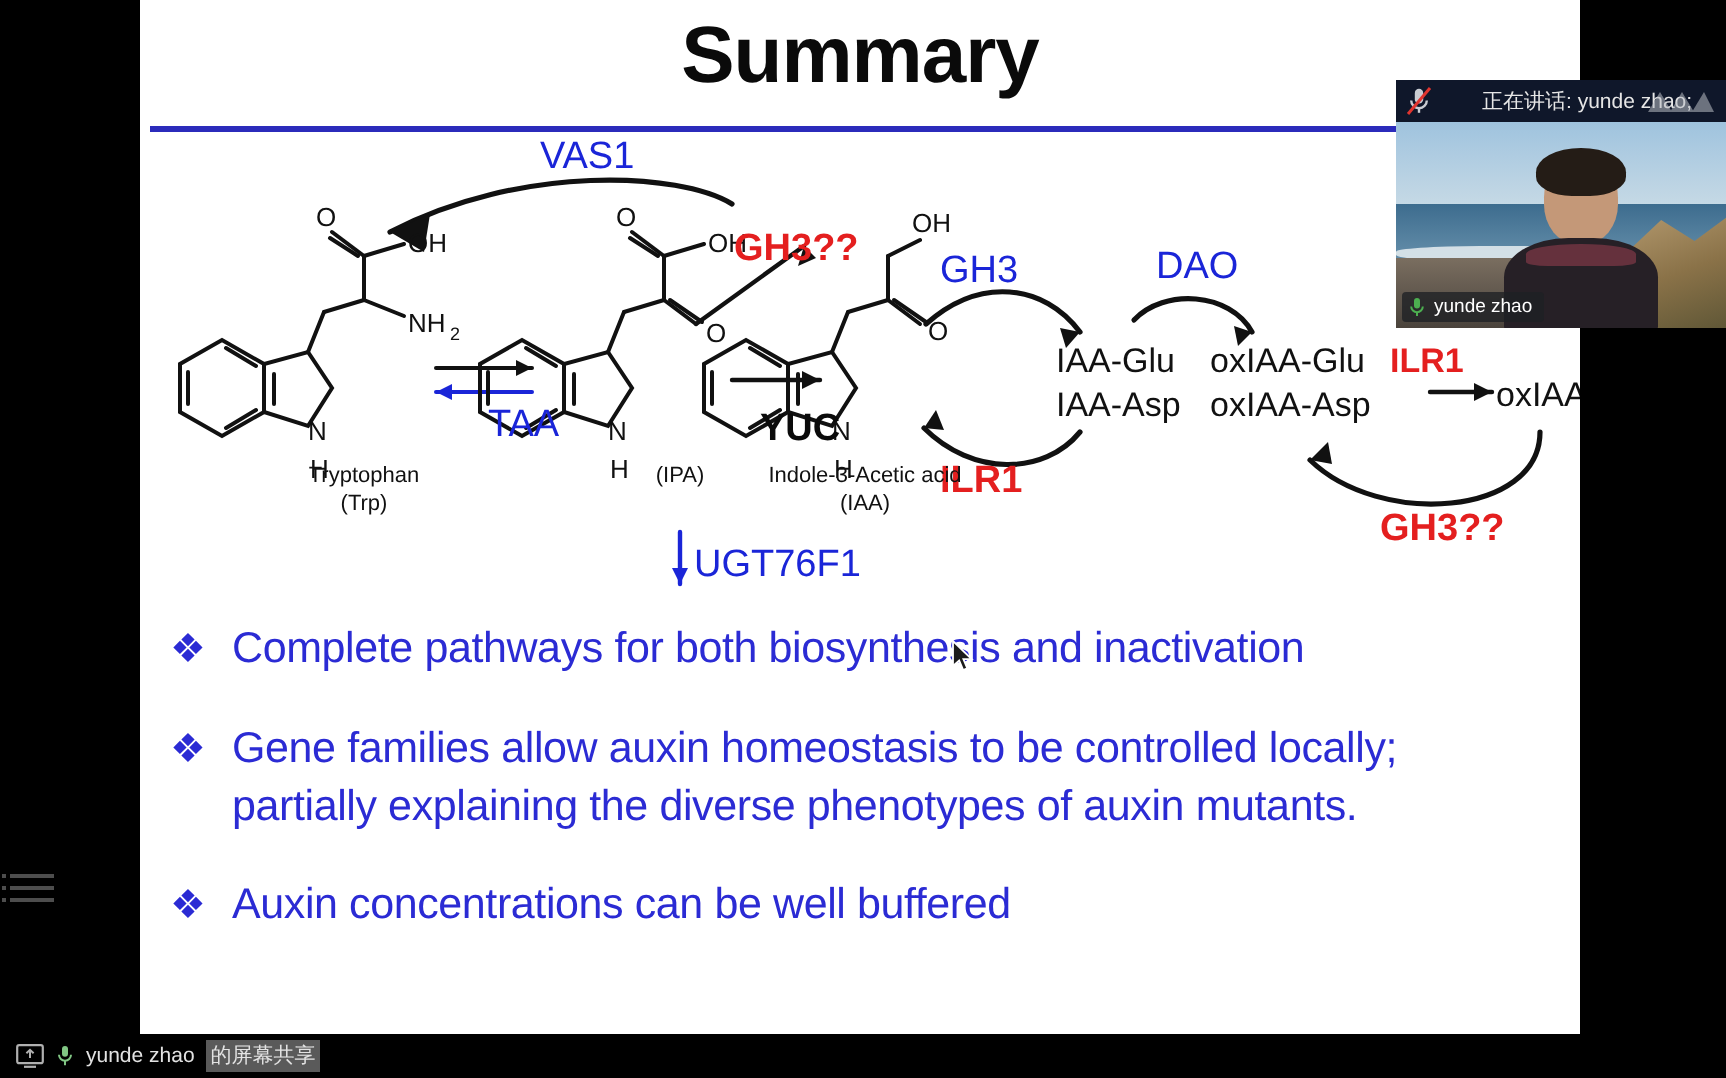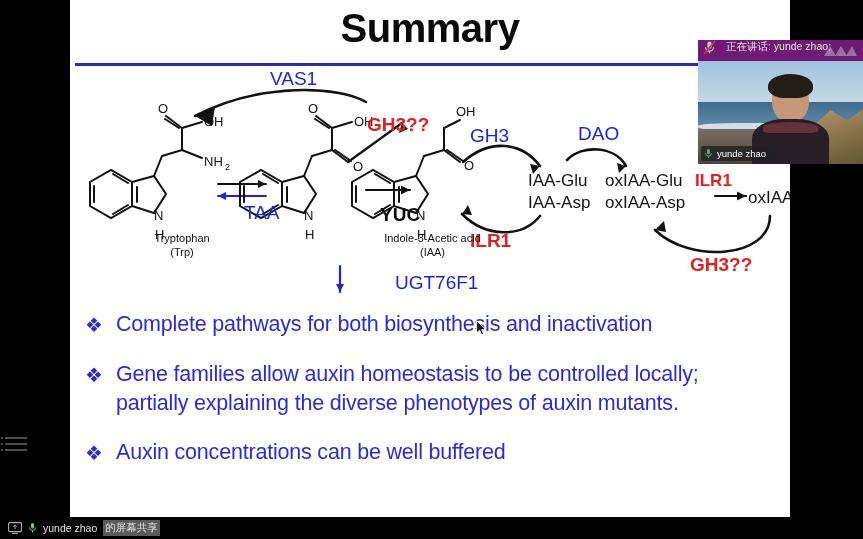--- a/index.html
+++ b/index.html
@@ -48,21 +48,21 @@
 
   .t-vas1{ left:200px; top:2px; font-size:19px; }
   .t-taa{  left:174px; top:136px; font-size:19px; }
   .t-yuc{  left:310px; top:138px; font-size:19px; }
   .t-gh3q1{ left:297px; top:48px; font-size:19px; }
   .t-gh3{  left:400px; top:59px; font-size:19px; }
   .t-ilr1a{ left:400px; top:164px; font-size:19px; }
   .t-dao{  left:508px; top:57px; font-size:19px; }
   .t-ilr1b{ left:625px; top:105px; font-size:17px; }
   .t-gh3q2{ left:620px; top:188px; font-size:19px; }
-  .t-ugt{  left:277px; top:206px; font-size:19px;margin-left:48px; }
+  .t-ugt{  left:277px; top:206px; font-size:19px; }
 
   .cmpd{ position:absolute; text-align:center; font-size:11px; color:#111; line-height:1.25; }
   .c-trp{ left:52px; top:166px; width:120px; }
   .c-ipa{ left:200px; top:166px; width:140px; }
   .c-iaa{ left:275px; top:166px; width:175px;text-align:center; }
 
   .meta-col{ position:absolute; font-size:17px; color:#111; line-height:1.32; white-space:nowrap; }
   .m-iaa{ left:458px; top:104px; }
   .m-ox{  left:535px; top:104px; }
   .m-oxiaa{ left:678px; top:121px; font-size:17px; }
@@ -72,22 +72,22 @@
   .bullet{ position:relative; display:flex; gap:12px; padding:0 14px 0 14px; margin-bottom:20px; }
   .bullet .glyph{ color:#2b2bd4; font-size:20px; line-height:30px; flex:0 0 20px; text-align:center; }
   .bullet .btxt{ color:#2b2bd4; font-size:21.5px; line-height:29px; letter-spacing:-0.2px; }
 
   
   .cursor{ position:absolute; left:406px; top:320px; width:11px; height:16px; }
 
   
   .vid{ position:absolute; left:698px; top:40px; width:165px; height:124px; background:#2f3136; }
   .vid-head{
-    position:relative; height:21px; background:#701a75; display:flex; 
-    gap:10px; padding-left:5px; overflow:hidden;
+    position:relative; height:21px; background:#0f172a; display:flex; align-items:center;
+    gap:25px; padding-left:5px; overflow:hidden;
   }
   .mic-muted{ position:relative; width:13px; height:15px; flex:0 0 13px; }
   .vid-head-txt{ color:#e6e6e6; font-size:10.5px; white-space:nowrap; }
   .wave{ position:absolute; right:6px; top:4px; width:34px; height:13px; opacity:.55; }
   .vid-body{ position:relative; height:103px; overflow:hidden; }
   .sky{ position:absolute; left:0; top:0; width:100%; height:44%;
         background:linear-gradient(#9fc3de,#c9dbe6); }
   .sea{ position:absolute; left:0; top:40%; width:100%; height:30%;
         background:linear-gradient(#3d6c8e,#6a93ae); }
   .surf{ position:absolute; left:0; top:60%; width:72%; height:8%; background:#e8eef1; opacity:.85;
@@ -266,20 +266,21 @@
       <div class="lbl lbl-blue t-dao">DAO</div>
       <div class="lbl lbl-red t-ilr1b">ILR1</div>
       <div class="lbl lbl-red t-gh3q2">GH3??</div>
       <div class="lbl lbl-blue t-ugt">UGT76F1</div>
 
       <div class="cmpd c-trp">
         <div>Tryptophan</div>
         <div>(Trp)</div>
       </div>
       <div class="cmpd c-ipa">
+        <div>(IPA)</div>
       </div>
       <div class="cmpd c-iaa">
         <div>Indole-3-Acetic acid</div>
         <div>(IAA)</div>
       </div>
 
       <div class="meta-col m-ox">
         <div>oxIAA-Glu</div>
         <div>oxIAA-Asp</div>
       </div>

